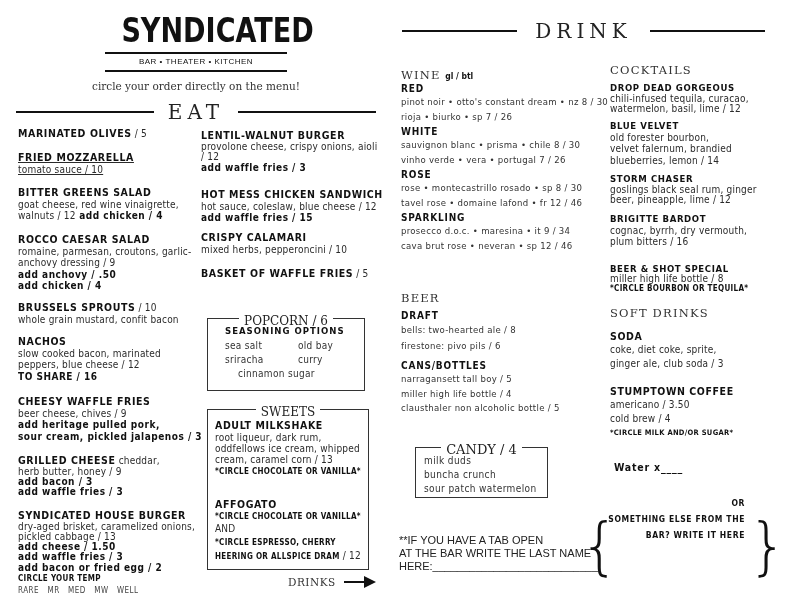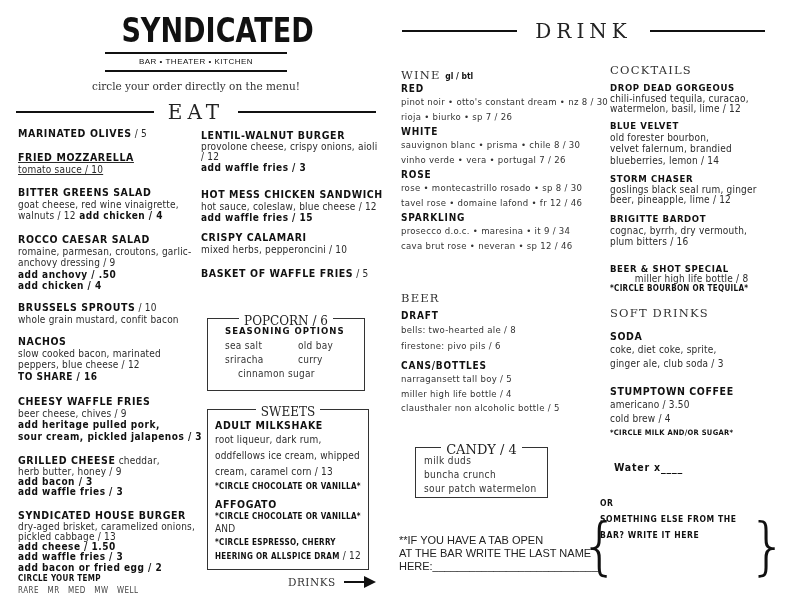--- a/index.html
+++ b/index.html
@@ -130,21 +130,21 @@
   <div style="position:absolute; left:90px; top:21px; font-size:10px; color:#333; letter-spacing:0.3px;">old bay</div>
   <div style="position:absolute; left:17px; top:35px; font-size:10px; color:#333; letter-spacing:0.3px;">sriracha</div>
   <div style="position:absolute; left:90px; top:35px; font-size:10px; color:#333; letter-spacing:0.3px;">curry</div>
   <div style="position:absolute; left:30px; top:49px; font-size:10px; color:#333; letter-spacing:0.3px;">cinnamon sugar</div>
 </div>
 
 <div class="box" style="left:207px; top:409px; width:162px; height:161px;">
   <div class="box-title"><span>SWEETS</span></div>
   <div class="item" style="left:7px; top:10px; width:155px;">
     <div class="name">ADULT MILKSHAKE</div>
-    <div class="desc" style="line-height:16px;">root liqueur, dark rum, oddfellows ice cream, whipped cream, caramel corn / 13</div>
+    <div class="desc" style="line-height:11px;">root liqueur, dark rum, oddfellows ice cream, whipped cream, caramel corn / 13</div>
     <div class="small-caps" style="line-height:13px;">*CIRCLE CHOCOLATE OR VANILLA*</div>
   </div>
   <div class="item" style="left:7px; top:89px; width:155px;">
     <div class="name">AFFOGATO</div>
     <div class="small-caps" style="line-height:12px;">*CIRCLE CHOCOLATE OR VANILLA*</div>
     <div class="desc" style="line-height:12px;">AND</div>
     <div style="line-height:13px;"><span class="small-caps">*CIRCLE ESPRESSO, CHERRY HEERING OR ALLSPICE DRAM</span><span class="desc"> / 12</span></div>
   </div>
 </div>
 
@@ -224,39 +224,39 @@
   <div class="desc" style="line-height:10.5px;">goslings black seal rum, ginger</div>
   <div class="desc" style="line-height:10.5px;">beer, pineapple, lime / 12</div>
 </div>
 <div class="item" style="left:610px; top:213px;">
   <div class="name" style="font-size:9.5px;">BRIGITTE BARDOT</div>
   <div class="desc">cognac, byrrh, dry vermouth,</div>
   <div class="desc">plum bitters / 16</div>
 </div>
 <div class="item" style="left:610px; top:264px;">
   <div class="name" style="font-size:9.5px; line-height:10px;">BEER &amp; SHOT SPECIAL</div>
-  <div class="desc" style="line-height:9.5px;text-align:right;">miller high life bottle / 8</div>
+  <div class="desc" style="line-height:9.5px;">miller high life bottle / 8</div>
   <div class="small-caps" style="line-height:9.5px;">*CIRCLE BOURBON OR TEQUILA*</div>
 </div>
 
 <div class="abs sub-head" style="left:610px; top:306px;">SOFT DRINKS</div>
 <div class="item" style="left:610px; top:329px;">
   <div class="name" style="line-height:14px;">SODA</div>
   <div class="desc" style="line-height:14px;">coke, diet coke, sprite,</div>
   <div class="desc" style="line-height:14px;">ginger ale, club soda / 3</div>
 </div>
 <div class="item" style="left:610px; top:384px;">
   <div class="name" style="line-height:14px;">STUMPTOWN COFFEE</div>
   <div class="desc" style="line-height:14px;">americano / 3.50</div>
   <div class="desc" style="line-height:14px;">cold brew / 4</div>
   <div class="small-caps" style="line-height:13px; font-size:7.5px;">*CIRCLE MILK AND/OR SUGAR*</div>
 </div>
 
 <div class="abs" style="left:614px; top:461px; font-weight:bold; font-size:10.5px; letter-spacing:0.8px; color:#111;">Water x____</div>
 
-<div class="abs" style="left:600px; top:495px; width:145px; text-align:left; font-weight:bold; font-size:8.5px; line-height:16px; letter-spacing:0.6px; color:#111;">
+<div class="abs" style="left:600px; top:495px; width:145px; text-align:right; font-weight:bold; font-size:8.5px; line-height:16px; letter-spacing:0.6px; color:#111;">
   <div>OR</div>
   <div>SOMETHING ELSE FROM THE</div>
   <div>BAR? WRITE IT HERE</div>
 </div>
 <div class="abs brace" style="left:580px; top:515px;">{</div>
 <div class="abs brace" style="left:748px; top:515px;">}</div>
 <div class="abs" style="left:605px; top:545px; width:140px; height:35px;"></div>
 
 </body></html>

